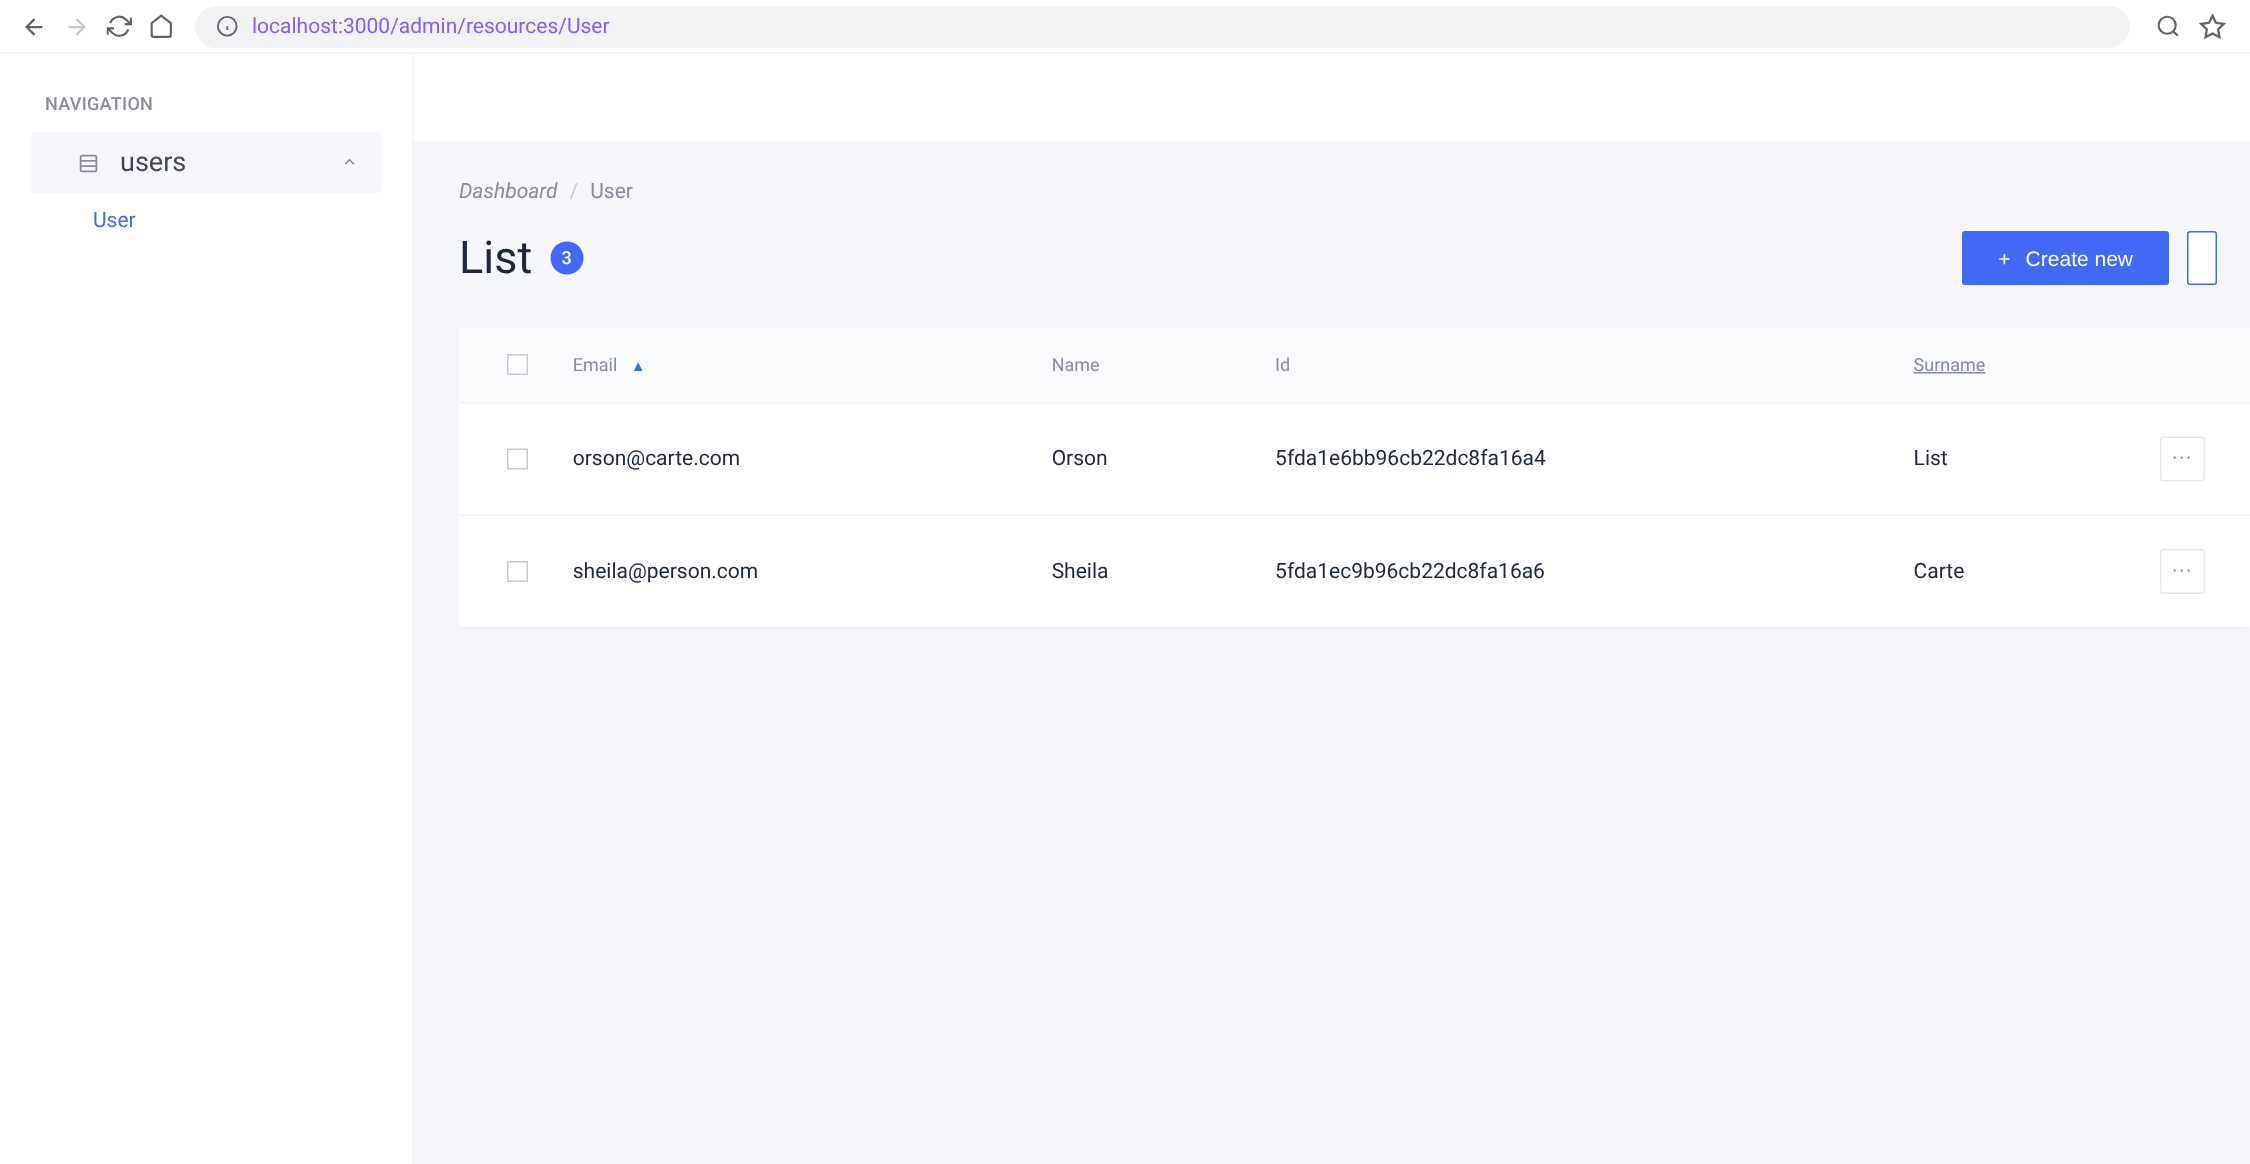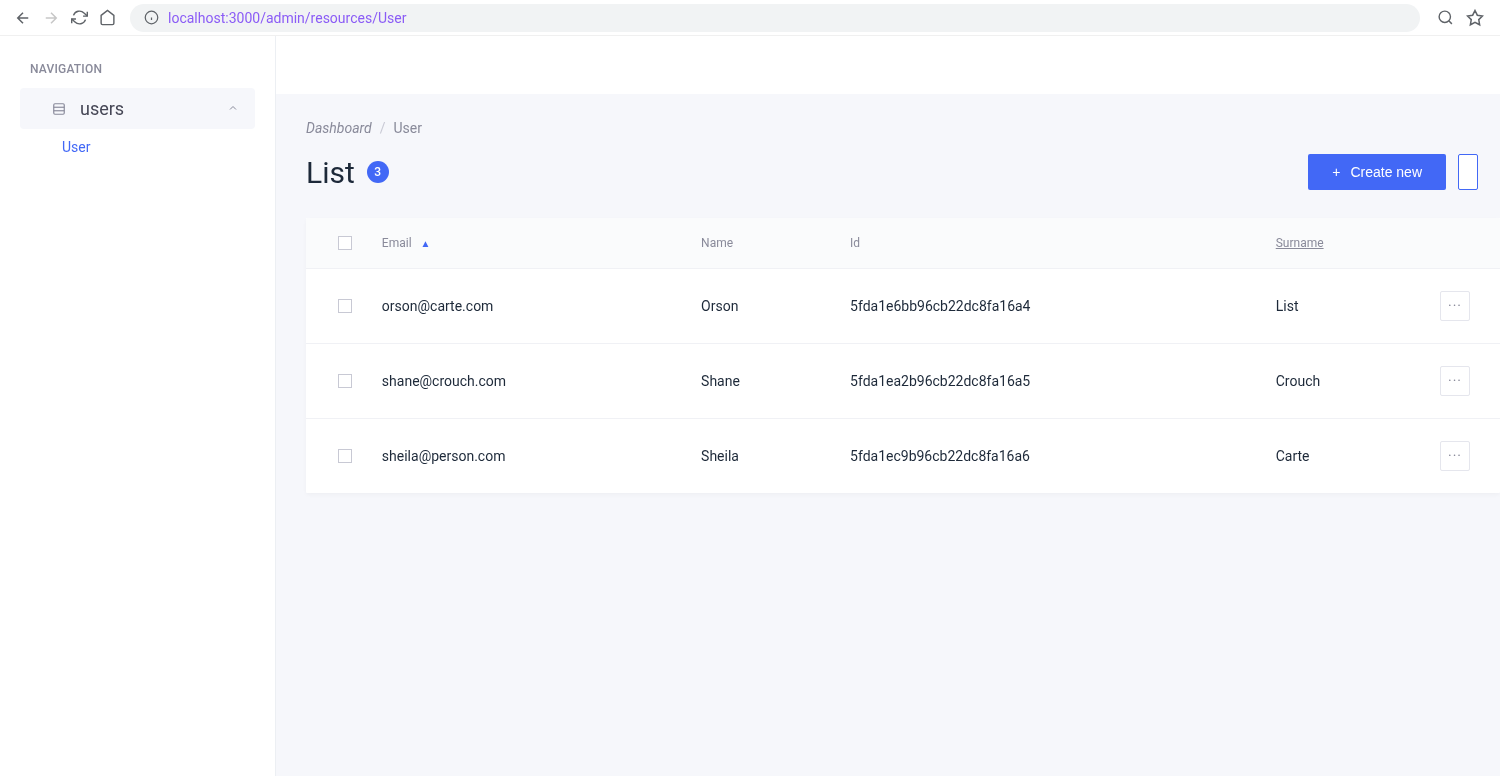--- a/index.html
+++ b/index.html
@@ -201,34 +201,20 @@
     <td>
       <div class="row-actions">
         <span class="more-btn">···</span>
       </div>
     </td>
   </tr>
               <tr>
     <td class="col-check">
       <span class="checkbox"></span>
     </td>
-    <td>shane@crouch.com</td>
-    <td>Shane</td>
-    <td>5fda1ea2b96cb22dc8fa16a5</td>
-    <td>Crouch</td>
-    <td>
-      <div class="row-actions">
-        <span class="more-btn">···</span>
-      </div>
-    </td>
-  </tr>
-              <tr>
-    <td class="col-check">
-      <span class="checkbox"></span>
-    </td>
     <td>sheila@person.com</td>
     <td>Sheila</td>
     <td>5fda1ec9b96cb22dc8fa16a6</td>
     <td>Carte</td>
     <td>
       <div class="row-actions">
         <span class="more-btn">···</span>
       </div>
     </td>
   </tr>

